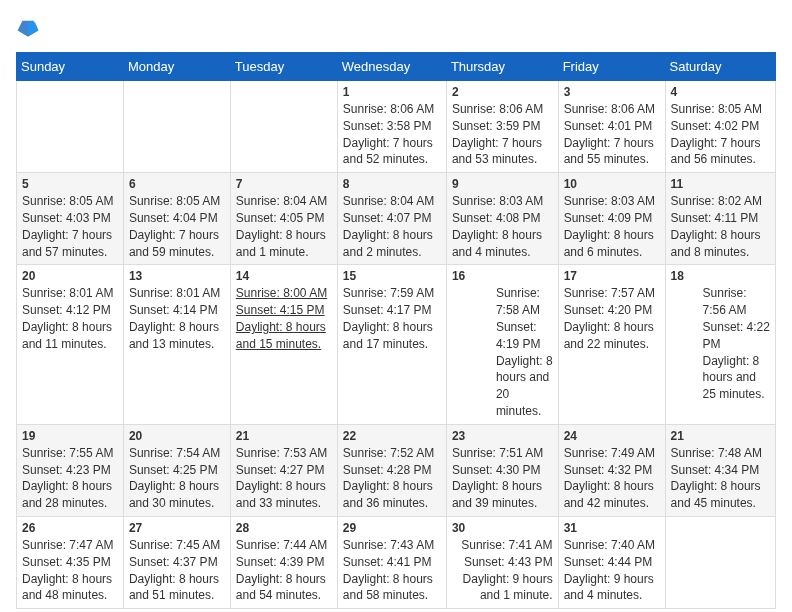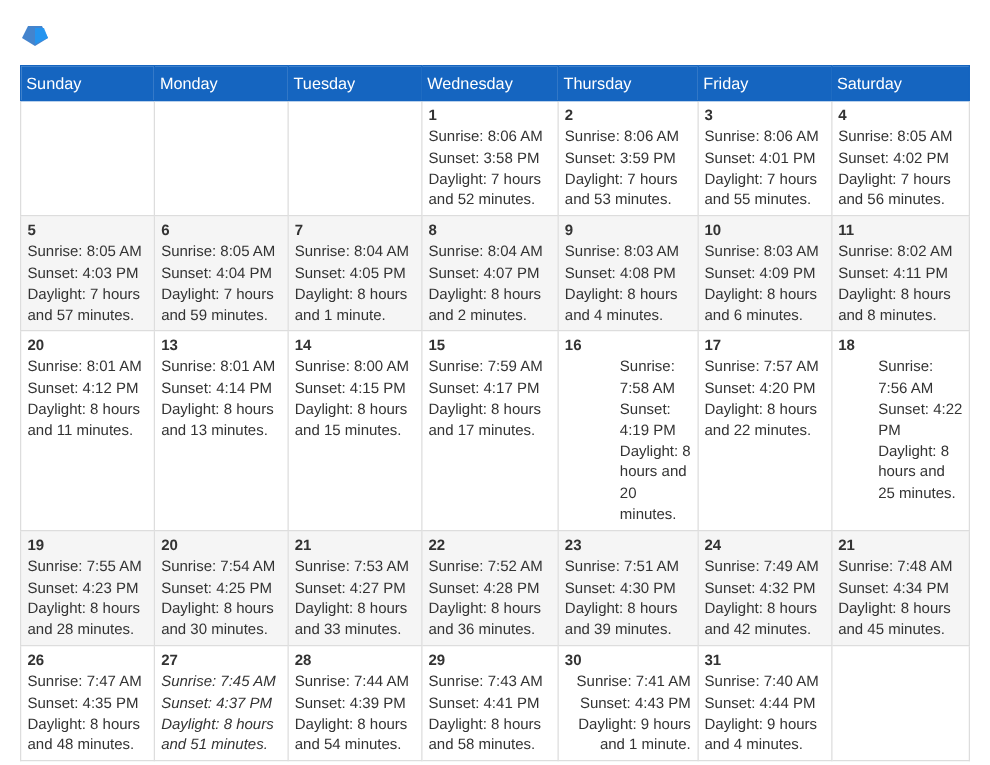--- a/index.html
+++ b/index.html
@@ -194,21 +194,21 @@
 Daylight: 8 hours and 11 minutes.</div>
         </td>
         <td>
           <span class="day-number">13</span>
           <div class="day-info" style="white-space: pre-line;">Sunrise: 8:01 AM
 Sunset: 4:14 PM
 Daylight: 8 hours and 13 minutes.</div>
         </td>
         <td>
           <span class="day-number">14</span>
-          <div class="day-info" style="white-space: pre-line;">Sunrise: 8:00 AM
+          <div class="day-info" style="white-space: pre-line; text-decoration: underline;">Sunrise: 8:00 AM
 Sunset: 4:15 PM
 Daylight: 8 hours and 15 minutes.</div>
         </td>
         <td>
           <span class="day-number">15</span>
           <div class="day-info" style="white-space: pre-line;">Sunrise: 7:59 AM
 Sunset: 4:17 PM
 Daylight: 8 hours and 17 minutes.</div>
         </td>
         <td>
@@ -276,21 +276,21 @@
       </tr>
       <tr>
         <td>
           <span class="day-number">26</span>
           <div class="day-info" style="white-space: pre-line;">Sunrise: 7:47 AM
 Sunset: 4:35 PM
 Daylight: 8 hours and 48 minutes.</div>
         </td>
         <td>
           <span class="day-number">27</span>
-          <div class="day-info" style="white-space: pre-line; font-style: italic;">Sunrise: 7:45 AM
+          <div class="day-info" style="white-space: pre-line;">Sunrise: 7:45 AM
 Sunset: 4:37 PM
 Daylight: 8 hours and 51 minutes.</div>
         </td>
         <td>
           <span class="day-number">28</span>
           <div class="day-info" style="white-space: pre-line;">Sunrise: 7:44 AM
 Sunset: 4:39 PM
 Daylight: 8 hours and 54 minutes.</div>
         </td>
         <td>

